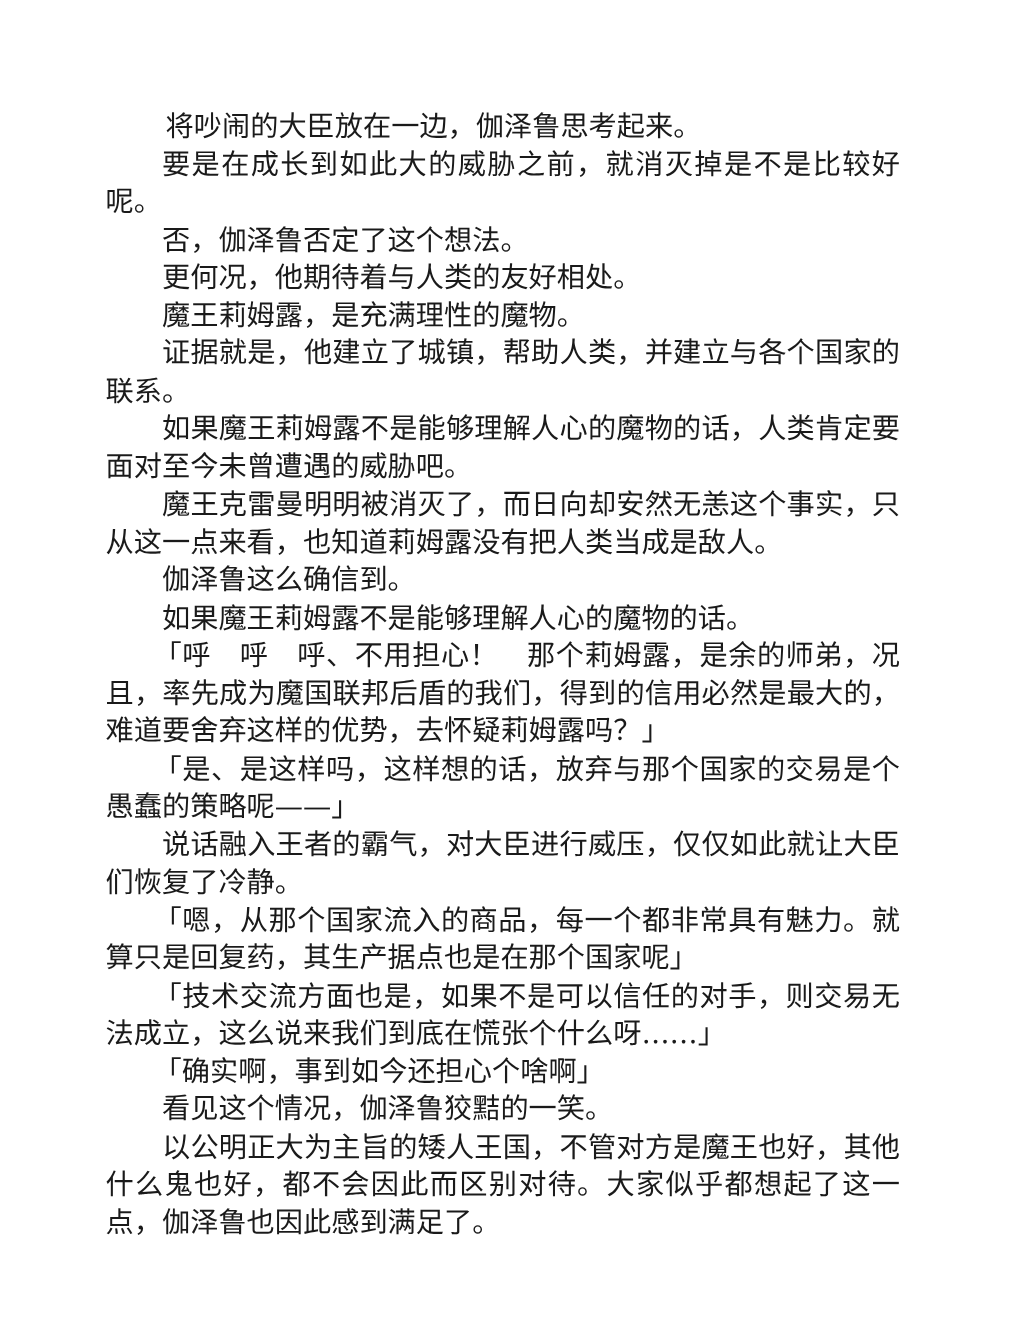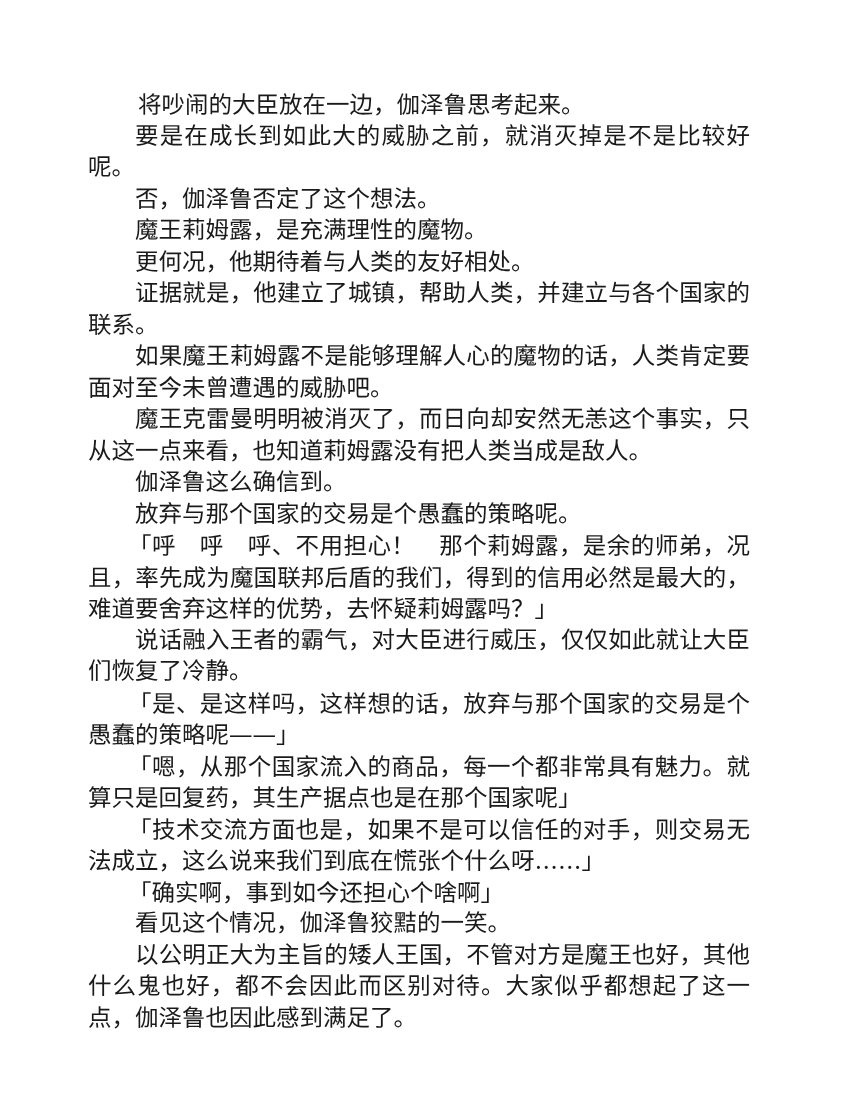--- a/index.html
+++ b/index.html
@@ -41,21 +41,20 @@
     text-align: justify;
     text-justify: inter-ideograph;
     word-break: break-all;
     white-space: pre-wrap;
     color: #1a1a1a;
   }
 
   
   p.para.indent-2 {
     text-indent: 47px;
-    font-family: Liberation Mono, monospace;
   }
 
   
   p.para.indent-first {
     text-indent: 50px;
   }
 
   
   p.para.indent-dialogue {
     text-indent: 40px;
@@ -68,30 +67,30 @@
 </style>
 </head>
 <body>
 
 <div class="page">
   <div class="text-column">
 
     <p class="para indent-first">将吵闹的大臣放在一边，伽泽鲁思考起来。</p>
     <p class="para indent-2">要是在成长到如此大的威胁之前，就消灭掉是不是比较好呢。</p>
     <p class="para indent-2">否，伽泽鲁否定了这个想法。</p>
+    <p class="para indent-2">更何况，他期待着与人类的友好相处。</p>
     <p class="para indent-2">魔王莉姆露，是充满理性的魔物。</p>
-    <p class="para indent-2">更何况，他期待着与人类的友好相处。</p>
     <p class="para indent-2">证据就是，他建立了城镇，帮助人类，并建立与各个国家的联系。</p>
     <p class="para indent-2">如果魔王莉姆露不是能够理解人心的魔物的话，人类肯定要面对至今未曾遭遇的威胁吧。</p>
     <p class="para indent-2">魔王克雷曼明明被消灭了，而日向却安然无恙这个事实，只从这一点来看，也知道莉姆露没有把人类当成是敌人。</p>
     <p class="para indent-2">伽泽鲁这么确信到。</p>
-    <p class="para indent-2">放弃与那个国家的交易是个愚蠢的策略呢。</p>
+    <p class="para indent-2">如果魔王莉姆露不是能够理解人心的魔物的话。</p>
     <p class="para indent-dialogue">「呼　呼　呼、不用担心！　那个莉姆露，是余的师弟，况且，率先成为魔国联邦后盾的我们，得到的信用必然是最大的，难道要舍弃这样的优势，去怀疑莉姆露吗？」</p>
+    <p class="para indent-dialogue">「是、是这样吗，这样想的话，放弃与那个国家的交易是个愚蠢的策略呢——」</p>
     <p class="para indent-2">说话融入王者的霸气，对大臣进行威压，仅仅如此就让大臣们恢复了冷静。</p>
-    <p class="para indent-dialogue">「是、是这样吗，这样想的话，放弃与那个国家的交易是个愚蠢的策略呢——」</p>
     <p class="para indent-dialogue">「嗯，从那个国家流入的商品，每一个都非常具有魅力。就算只是回复药，其生产据点也是在那个国家呢」</p>
     <p class="para indent-dialogue">「技术交流方面也是，如果不是可以信任的对手，则交易无法成立，这么说来我们到底在慌张个什么呀……」</p>
     <p class="para indent-dialogue">「确实啊，事到如今还担心个啥啊」</p>
     <p class="para indent-2">看见这个情况，伽泽鲁狡黠的一笑。</p>
     <p class="para indent-2">以公明正大为主旨的矮人王国，不管对方是魔王也好，其他什么鬼也好，都不会因此而区别对待。大家似乎都想起了这一点，伽泽鲁也因此感到满足了。</p>
 
   </div>
 </div>
 
 </body></html>

